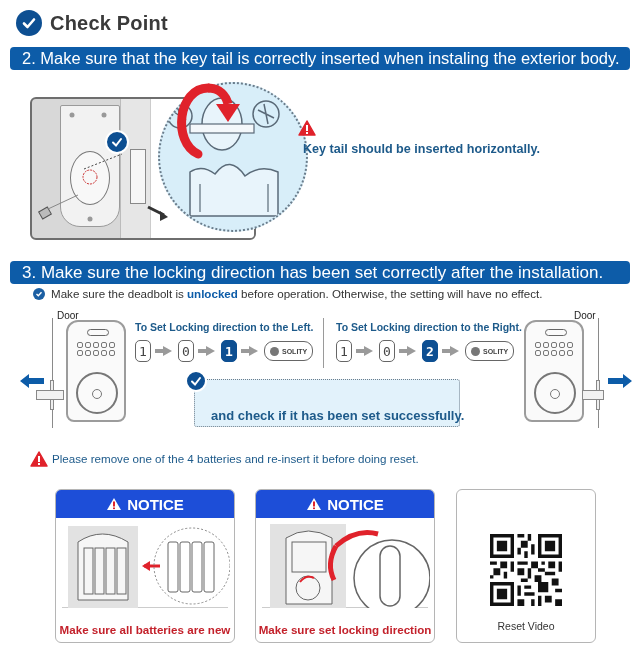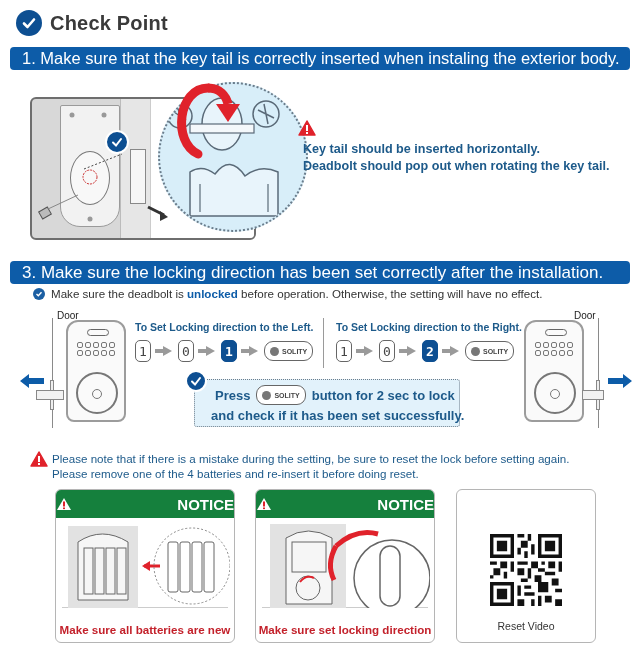--- a/index.html
+++ b/index.html
@@ -63,40 +63,40 @@
   .press-box { left: 194px; top: 379px; width: 266px; height: 48px; border: 1.5px dotted #6d7d8b; background: #e2f2fb; border-radius: 3px; }
   .press-box .line1 { position: absolute; left: 20px; top: 5px; display: flex; align-items: center; gap: 6px; font-family: "Liberation Sans", sans-serif; font-weight: bold; font-size: 13px; color: #1d5a8a; white-space: nowrap; }
   .press-box .line2 { position: absolute; left: 16px; top: 28px; font-family: "Liberation Sans", sans-serif; font-weight: bold; font-size: 13px; color: #1d5a8a; white-space: nowrap; }
   .press-check { left: 185px; top: 370px; width: 22px; height: 22px; border-radius: 50%; background: #0d4f92; border: 2px solid #fff; display: flex; align-items: center; justify-content: center; }
 
   .note { left: 34px; top: 451px; font-family: "Liberation Sans", sans-serif; font-size: 11.6px; line-height: 15px; color: #1d5a8a; white-space: nowrap; }
 
   
   .card { top: 489px; height: 154px; border: 1.5px solid #b5b5b5; border-radius: 6px; background: #fff; overflow: hidden; }
   .card-head { height: 28px; color: #fff; font-family: "Liberation Sans", sans-serif; font-weight: bold; font-size: 15px; display: flex; align-items: center; justify-content: center; gap: 5px; }
-  .card-head.red { background: #15803d; justify-content: space-between; }
+  .card-head.red { background: #1d4ed8; }
   .card-head.blue { background: #0d5ca8; }
   .card-foot { position: absolute; bottom: 6px; left: 0; right: 0; text-align: center; font-family: "Liberation Sans", sans-serif; font-weight: bold; font-size: 11.6px; color: #c3212b; }
   .card-img { position: absolute; left: 6px; right: 6px; top: 30px; height: 88px; border-bottom: 1px solid #ccc; }
   .qr { position: absolute; left: 33px; top: 44px; width: 72px; height: 72px; }
   .reset-label { position: absolute; left: 0; right: 0; top: 130px; text-align: center; font-family: "Liberation Sans", sans-serif; font-size: 10.5px; color: #333; }
 </style>
 </head>
 <body>
 
 <div class="abs title">
   <div class="check-circle">
     <svg width="16" height="16" viewBox="0 0 16 16">
         <path d="M3 8.5 L6.5 12 L13 4.5" stroke="#fff" stroke-width="2.6" fill="none" stroke-linecap="round" stroke-linejoin="round"></path>
       </svg>
   </div>
   <span class="title-text">Check Point</span>
 </div>
 
-<div class="abs banner banner1">1. Make sure that the key tail is correctly inserted when instaling the exterior body.</div>
+<div class="abs banner banner1">2. Make sure that the key tail is correctly inserted when instaling the exterior body.</div>
 
 <div class="abs illus1">
   <div class="plate"></div>
   <div class="oval"></div>
   <div class="doorframe"></div>
   <div class="latch"></div>
   <div class="whitearea"></div>
   <svg style="position:absolute;left:0;top:0" width="226" height="143">
     <line x1="52" y1="70" x2="90" y2="55" stroke="#444" stroke-width="1" stroke-dasharray="2,2"></line>
     <circle cx="58" cy="78" r="7" fill="none" stroke="#c33" stroke-width="1" stroke-dasharray="2,1"></circle>
@@ -133,21 +133,20 @@
     </svg>
 </div>
 
 <svg class="abs" style="left:298px;top:120px" width="18" height="16">
   <path d="M9 1 L17 15 L1 15 Z" fill="#e0222b" stroke="#e0222b" stroke-linejoin="round" stroke-width="1.5"></path>
   <rect x="8" y="5" width="2" height="6" fill="#fff"></rect>
     <rect x="8" y="12" width="2" height="2" fill="#fff"></rect>
 </svg>
 <div class="abs warn-text1">
   <div>Key tail should be inserted horizontally.</div>
-  <div>Deadbolt should pop out when rotating the key tail.</div>
 </div>
 
 <div class="abs banner banner2">3. Make sure the locking direction has been set correctly after the installation.</div>
 
 <div class="abs subline">
   <span class="dot">
     <svg width="8" height="8" viewBox="0 0 8 8">
         <path d="M1.5 4 L3.3 5.8 L6.5 2.2" stroke="#fff" stroke-width="1.4" fill="none"></path>
       </svg>
   </span>
@@ -238,43 +237,34 @@
     <div class="key-box active">2</div>
     <div class="arrow-gray"></div>
     <div class="solity-btn">
         <span class="dot"></span>
         <span>SOLITY</span>
       </div>
   </div>
 </div>
 
 <div class="abs press-box">
-  <div class="line1">
-    <span>Press</span>
-    <div class="solity-btn">
-        <span class="dot"></span>
-        <span>SOLITY</span>
-      </div>
-    <span>button for 2 sec to lock</span>
-  </div>
   <div class="line2">and check if it has been set successfully.</div>
 </div>
 <div class="abs press-check">
   <svg width="12" height="12" viewBox="0 0 12 12">
       <path d="M2 6.5 L5 9.5 L10 3" stroke="#fff" stroke-width="2" fill="none" stroke-linecap="round"></path>
     </svg>
 </div>
 
 <svg class="abs" style="left:30px;top:451px" width="18" height="16">
   <path d="M9 1 L17 15 L1 15 Z" fill="#e0222b" stroke="#e0222b" stroke-linejoin="round" stroke-width="1.5"></path>
   <rect x="8" y="5" width="2" height="6" fill="#fff"></rect>
     <rect x="8" y="12" width="2" height="2" fill="#fff"></rect>
 </svg>
 <div class="abs note" style="left:52px;">
-  <div>Please note that if there is a mistake during the setting, be sure to reset the lock before setting again.</div>
   <div>Please remove one of the 4 batteries and re-insert it before doing reset.</div>
 </div>
 
 <div class="abs card" style="left:55px;width:180px;">
   <div class="card-head red">
     <svg width="16" height="14">
         <path d="M8 1 L15 13 L1 13 Z" fill="#fff"></path>
         <rect x="7" y="4.5" width="2" height="5" fill="#e0222b"></rect>
         <rect x="7" y="10.5" width="2" height="1.6" fill="#e0222b"></rect>
       </svg>

